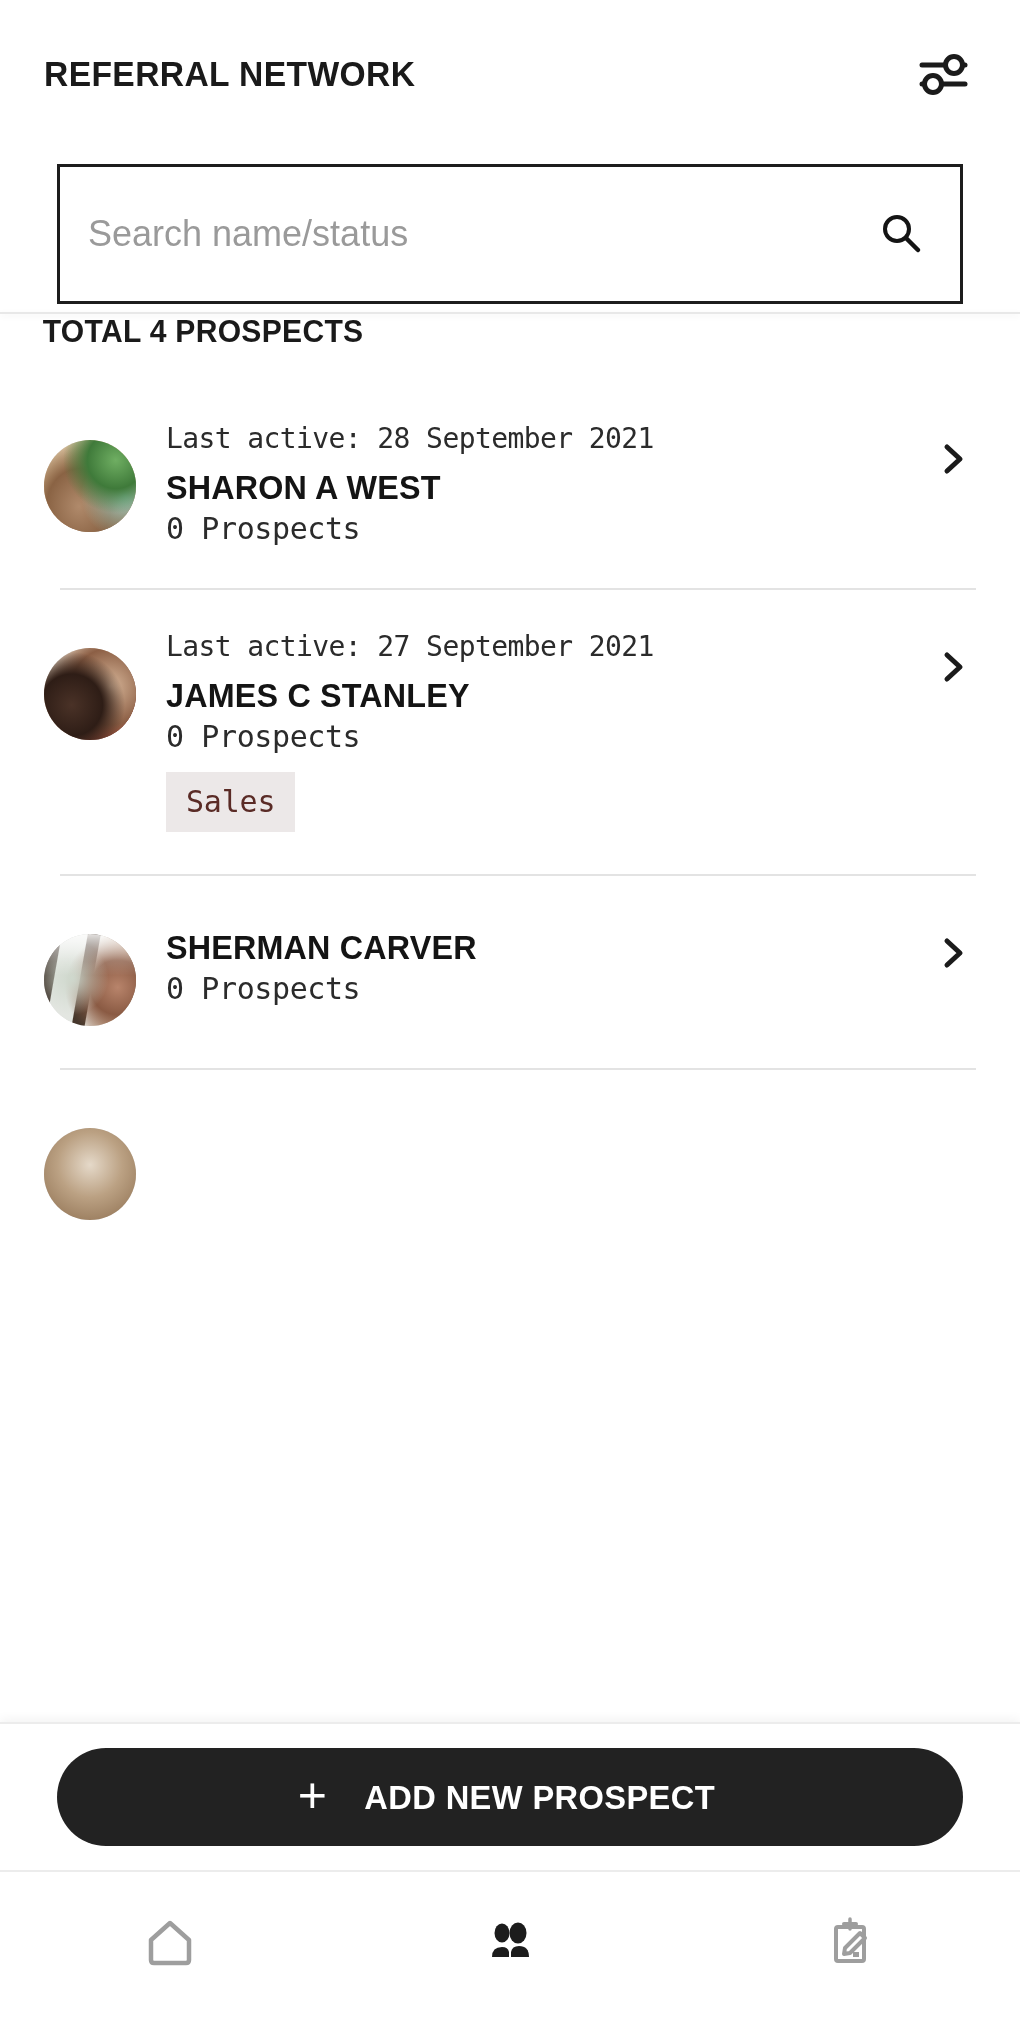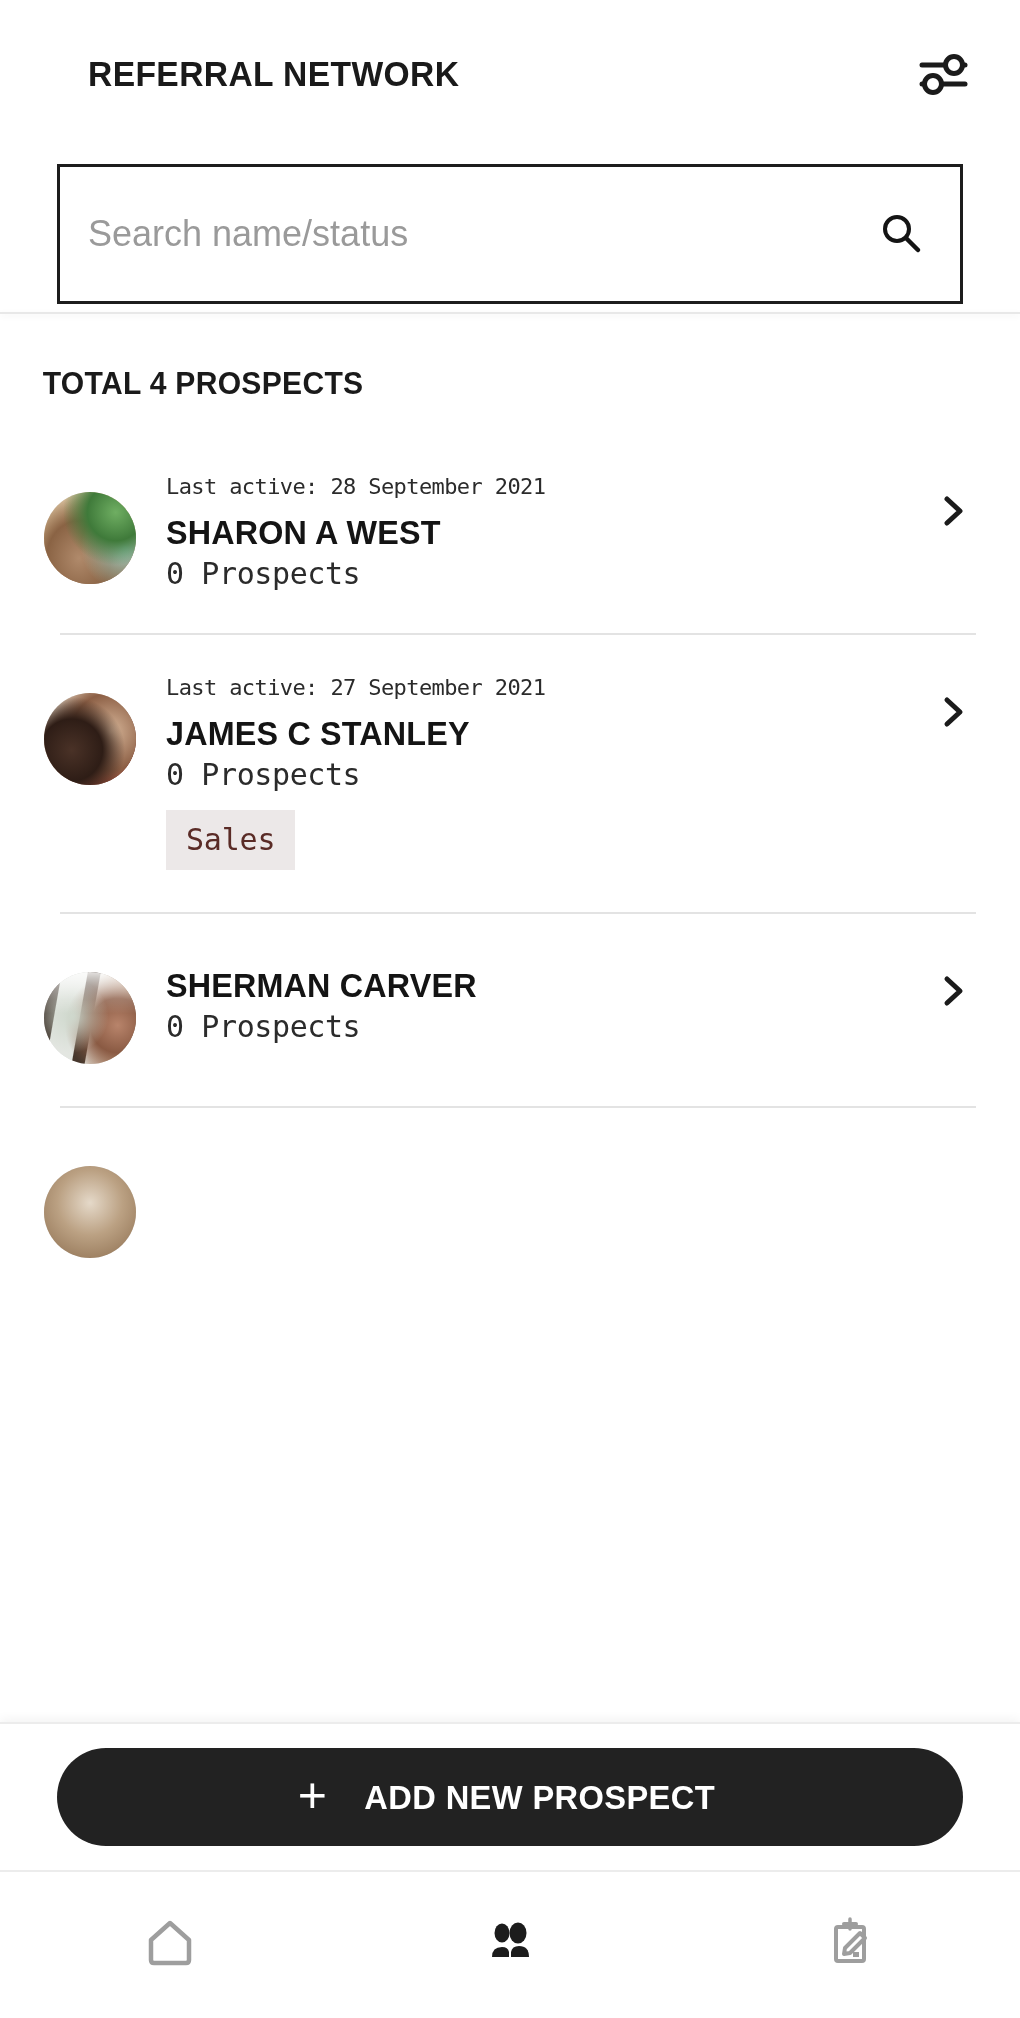--- a/index.html
+++ b/index.html
@@ -15,21 +15,20 @@
   .phone { width:1020px; height:2018px; display:flex; flex-direction:column; position:relative; background:#fff; }
 
   
   .header {
     height:148px;
     flex:0 0 148px;
     display:flex;
     align-items:center;
     justify-content:space-between;
     padding:0 46px 0 44px;
-    margin-left:44px;
   }
   .app-title {
     font-size:35px;
     font-weight:bold;
     letter-spacing:0.4px;
     color:#1a1a1a;
     font-family:"Liberation Sans", sans-serif;
     transform:scaleX(0.96);
     transform-origin:left center;
   }
@@ -66,21 +65,20 @@
   .search-input::placeholder { color:#9a9a9a; }
   .search-icon { width:54px; height:54px; display:flex; align-items:center; justify-content:center; cursor:pointer; }
 
   .header-sep { height:2px; background:#e8e8e8; flex:0 0 2px; box-shadow:0 2px 6px rgba(0,0,0,0.07); }
 
   
   .list-area {
     flex:1 1 auto;
     overflow:hidden;
     position:relative;
-    padding-top:52px;
   }
   .total-label {
     font-size:31px;
     font-weight:bold;
     letter-spacing:0.3px;
     color:#1a1a1a;
     padding:0 44px;
     margin-bottom:72px;
     transform:scaleX(0.97);
     transform-origin:left center;
@@ -127,21 +125,21 @@
   }
   .av4 .ph {
     background:
       radial-gradient(circle at 50% 40%, #e5d9c9 0%, #bba183 45%, #8a6b4c 100%);
   }
 
   .row-body { flex:1 1 auto; padding-left:30px; padding-top:0; min-width:0; }
 
   .meta-line {
     font-family:"DejaVu Sans Mono", monospace;
-    font-size:22px;
+    font-size:28px;
     color:#2b2b2b;
     letter-spacing:-0.6px;
     line-height:1.22;
     white-space:nowrap;
   }
   .name-line {
     font-size:34px;
     font-weight:bold;
     color:#141414;
     letter-spacing:0.2px;

